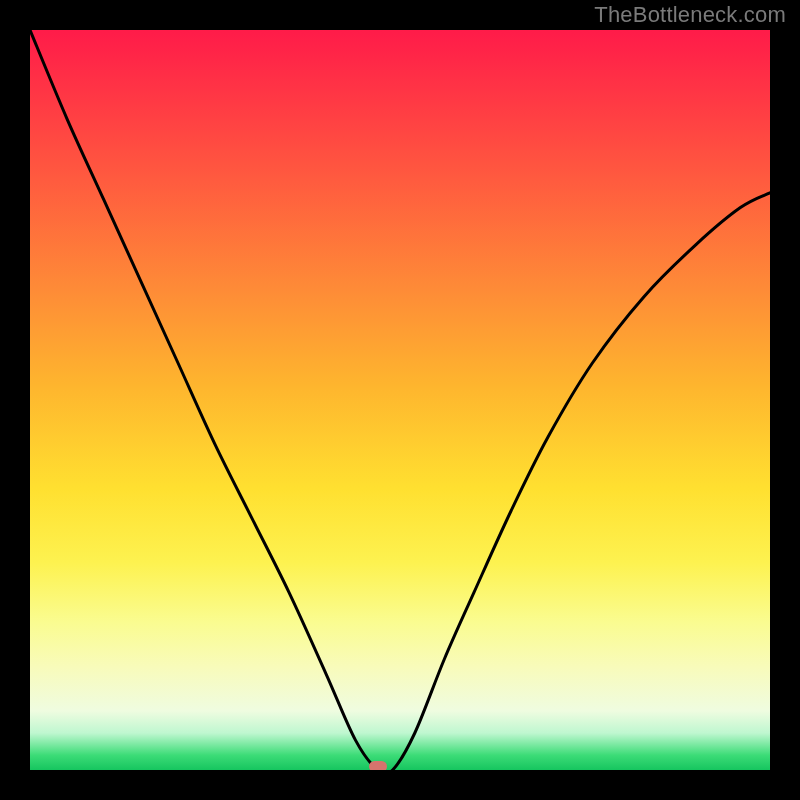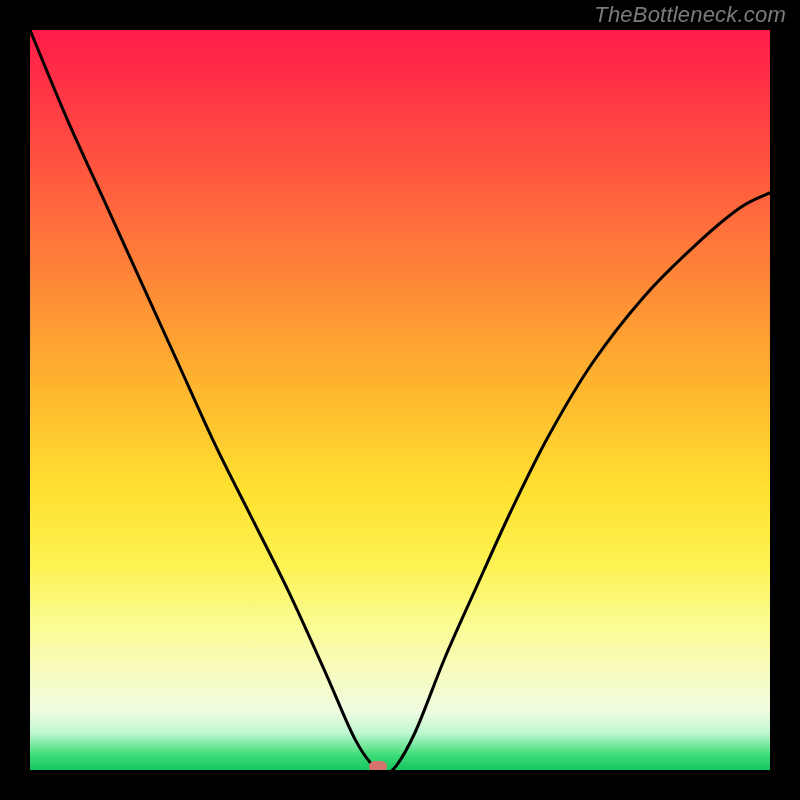--- a/index.html
+++ b/index.html
@@ -9,21 +9,20 @@
     height: 800px;
     background: #000;
     overflow: hidden;
     font-family: Arial, Helvetica, sans-serif;
   }
   .frame {
     position: relative;
     width: 800px;
     height: 800px;
     background: #000;
-    font-style: italic;
   }
   .watermark {
     position: absolute;
     top: 2px;
     right: 14px;
     color: #7a7a7a;
     font-size: 22px;
     font-weight: 500;
     letter-spacing: 0.2px;
     z-index: 10;

